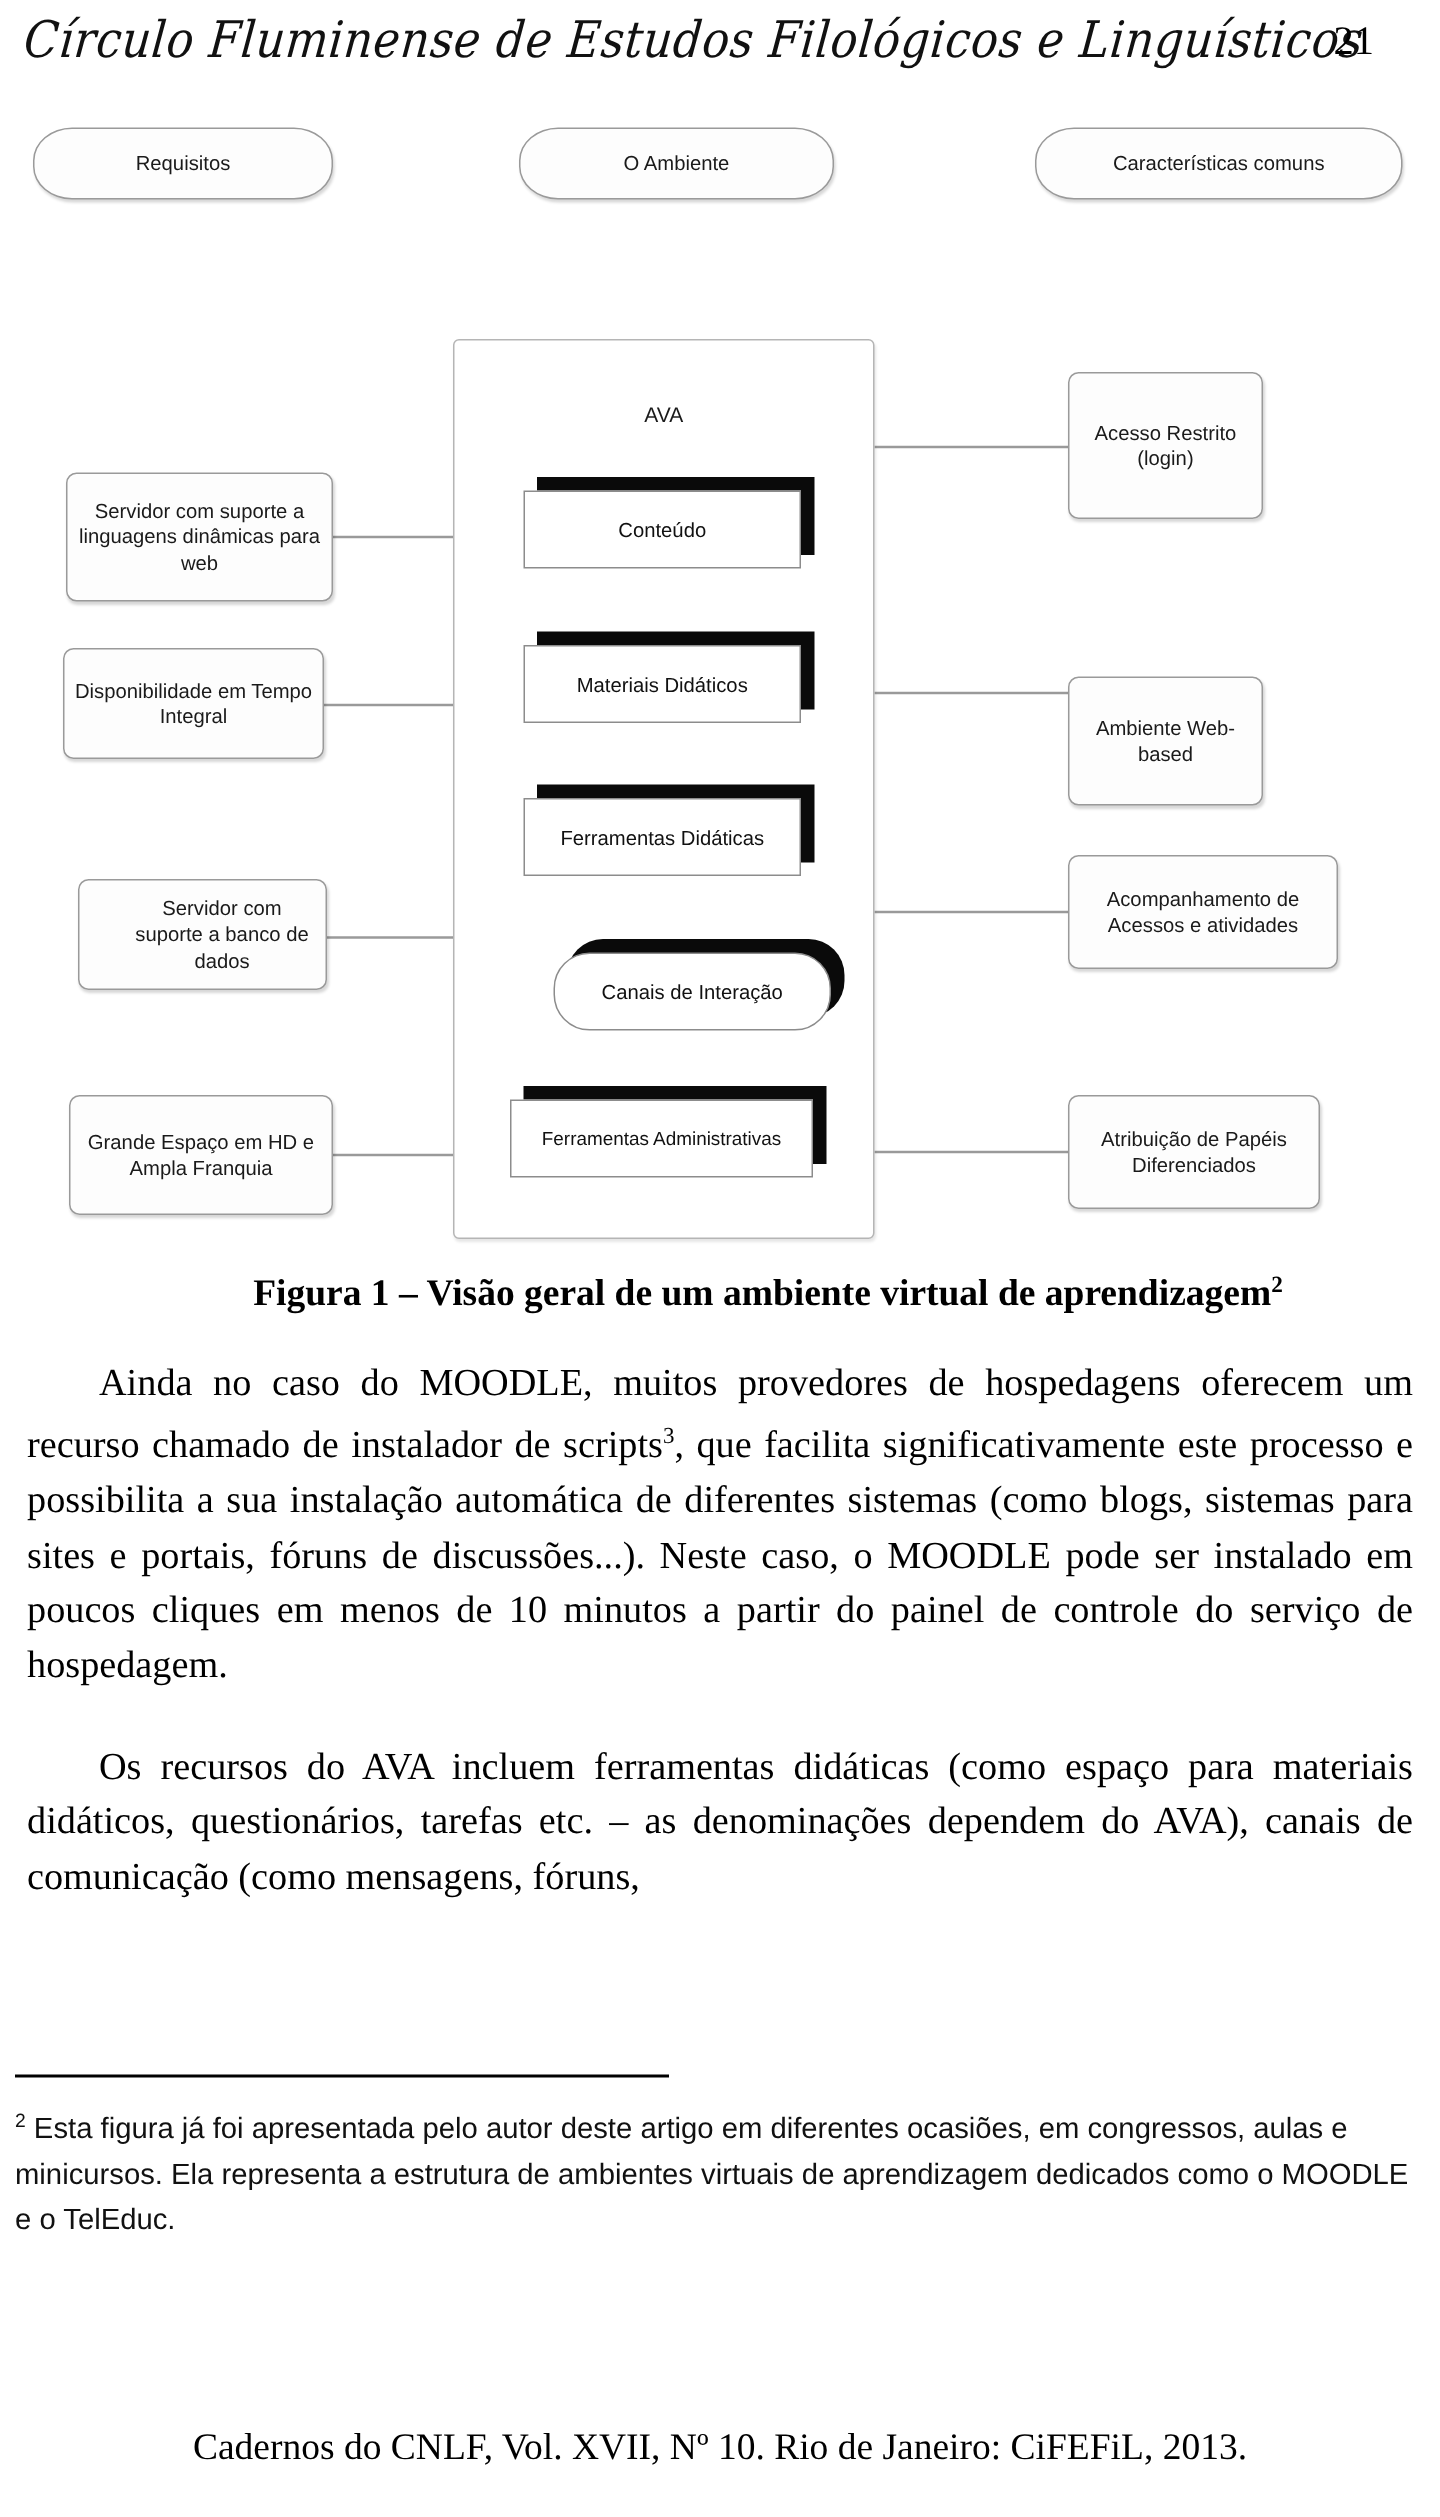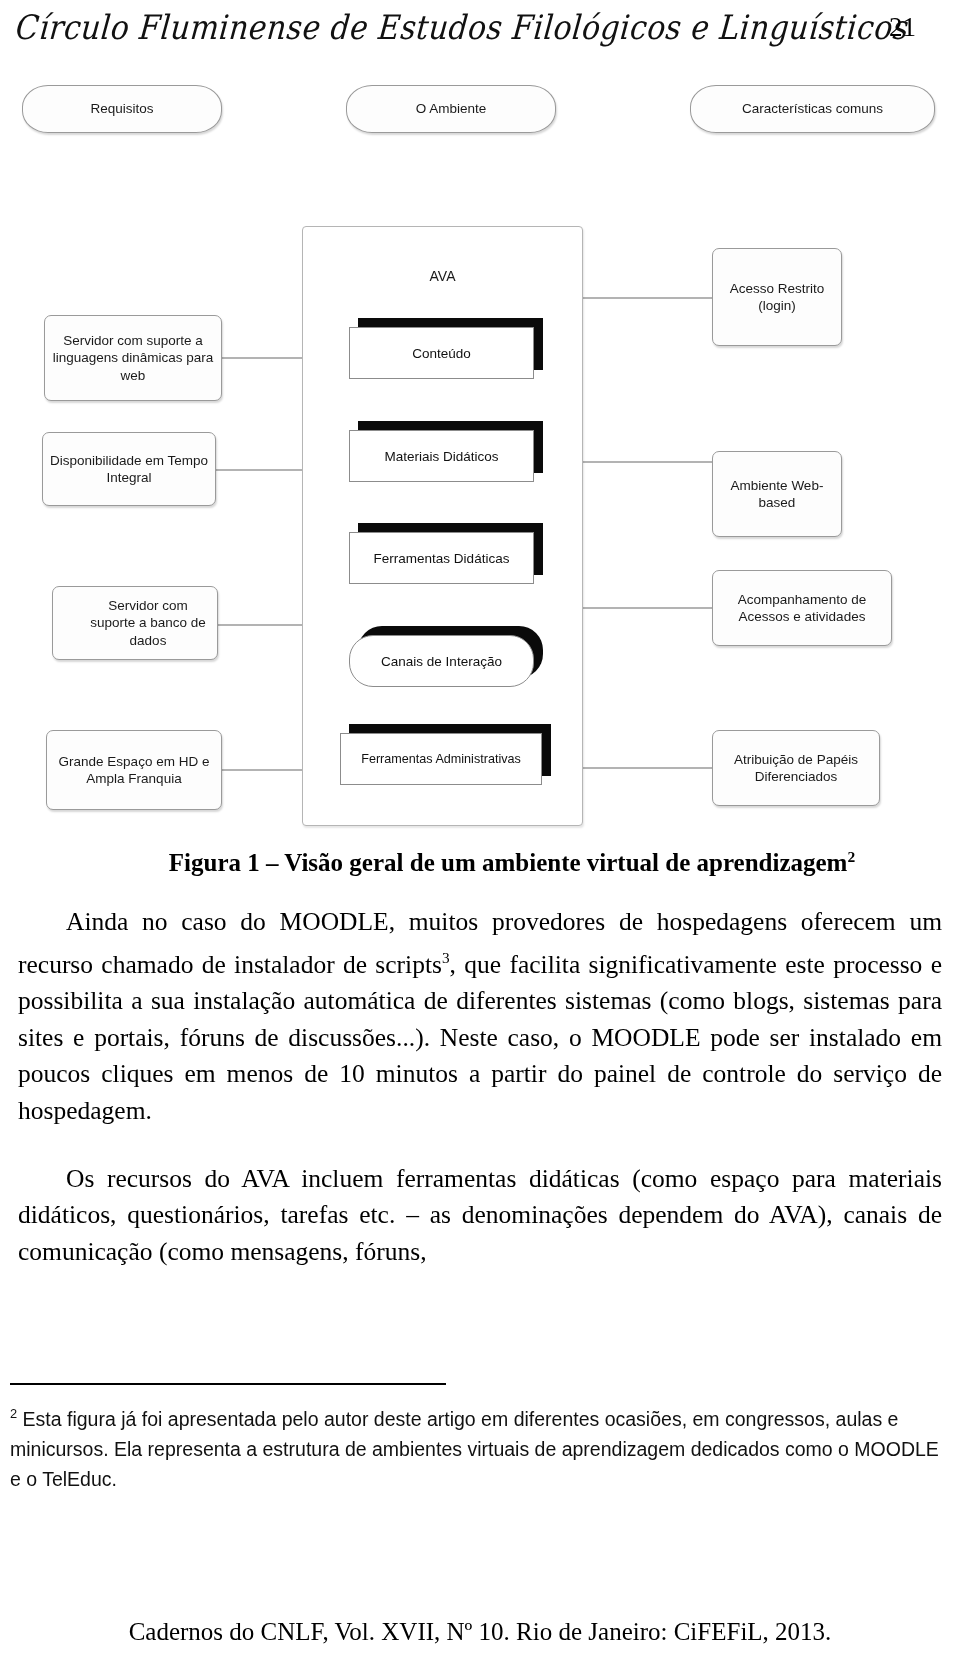--- a/index.html
+++ b/index.html
@@ -225,21 +225,21 @@
 
   <div class="shadowbox" style="left:349px; top:360px; width:185px; height:52px;">
     <span>Materiais Didáticos</span>
   </div>
   <div class="shadowbox" style="left:349px; top:257px; width:185px; height:52px;">
     <span>Conteúdo</span>
   </div>
   <div class="shadowbox" style="left:349px; top:462px; width:185px; height:52px;">
     <span>Ferramentas Didáticas</span>
   </div>
-  <div class="shadowbox" style="left:349px; top:565px; width:185px; height:52px;border-radius:24px;">
+  <div class="shadowbox" style="left:369px; top:565px; width:185px; height:52px;border-radius:24px;">
     <span>Canais de Interação</span>
   </div>
   <div class="shadowbox" style="left:340px; top:663px; width:202px; height:52px; font-size:12.6px;">
     <span>Ferramentas Administrativas</span>
   </div>
 
   <div class="node" style="left:712px; top:178px; width:130px; height:98px;">
     <span>Acesso Restrito (login)</span>
   </div>
   <div class="node" style="left:712px; top:348px; width:130px; height:86px;margin-top:33px;">

